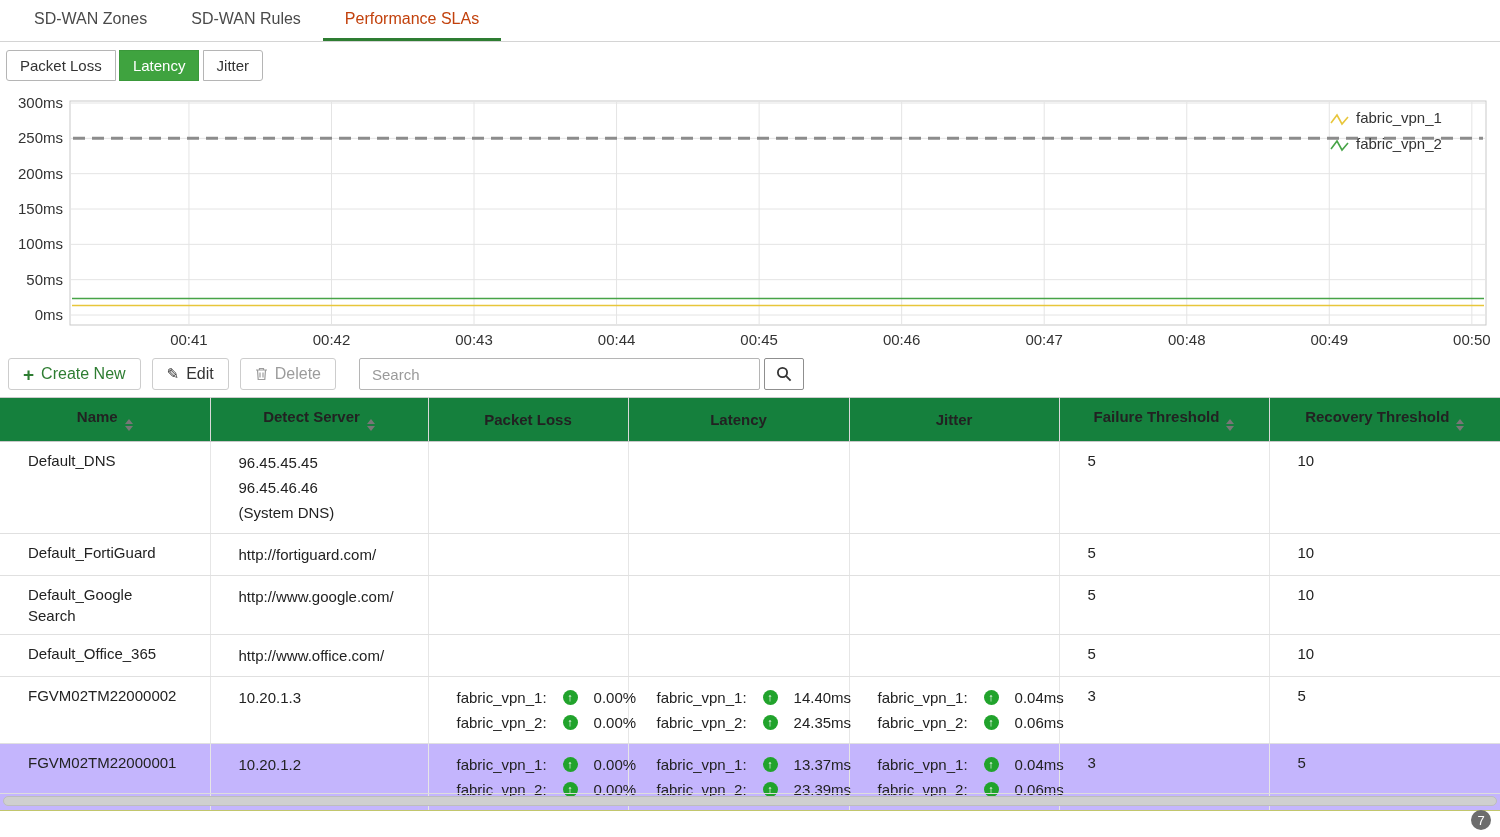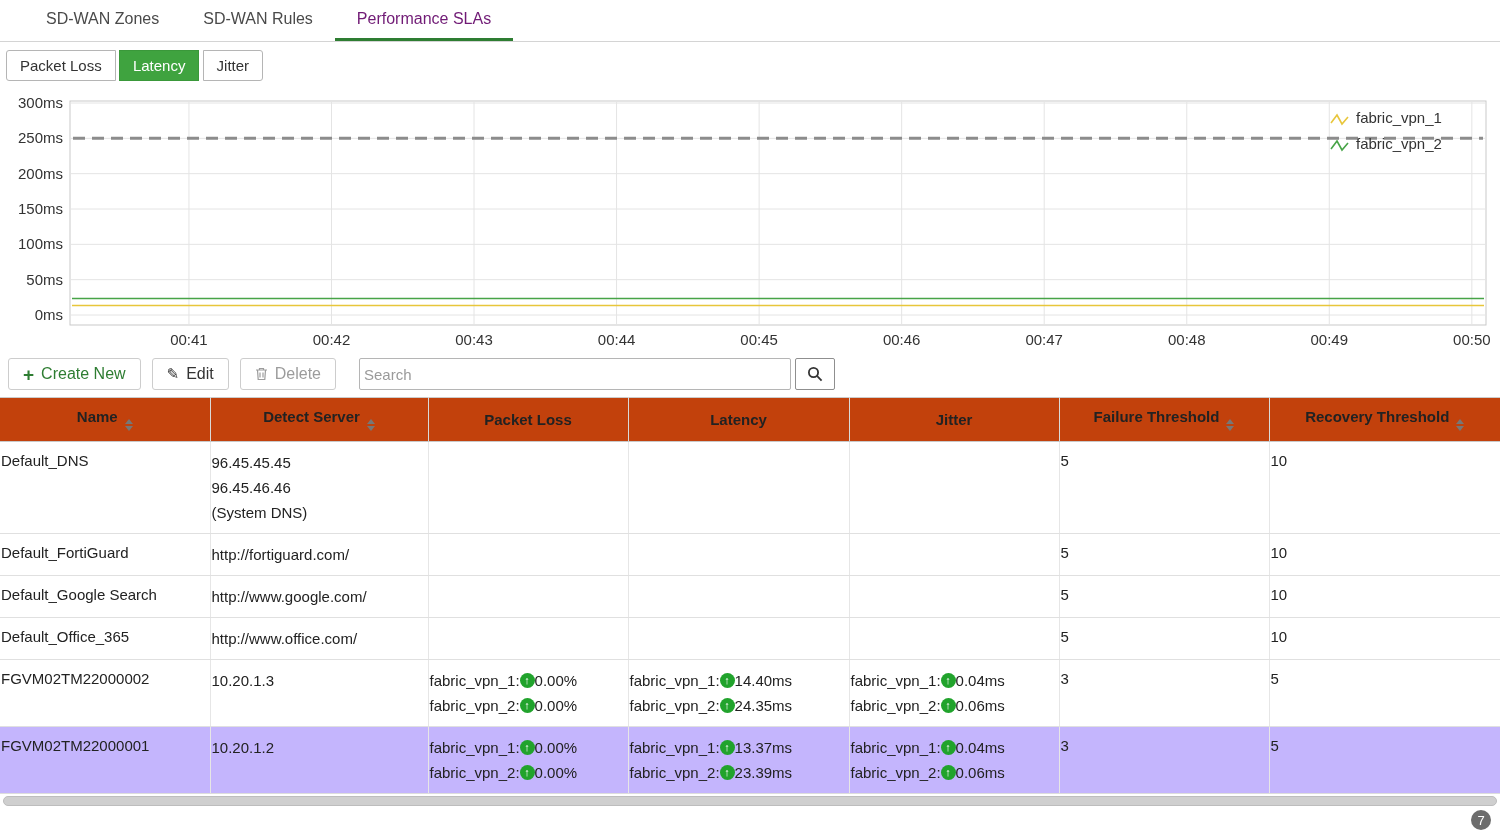--- a/index.html
+++ b/index.html
@@ -2,24 +2,24 @@
 <html><head>
 <meta charset="utf-8">
 <style>
   * { box-sizing: border-box; }
   body {
     margin: 0; width: 1500px; height: 837px; overflow: hidden; position: relative;
     font-family: "Liberation Sans", "DejaVu Sans", sans-serif;
     font-size: 15px; color: #222; background: #fff;
   }
   
-  .tab-bar { display: flex; border-bottom: 1px solid #d4d4d4; padding-left: 24px; height: 42px; }
+  .tab-bar { display: flex; border-bottom: 1px solid #d4d4d4; padding-left: 12px; height: 42px; }
   .tab { display: flex; align-items: center; padding: 0 22px; font-size: 16px; color: #4a4a4a;
          cursor: pointer; border-bottom: 3px solid transparent; }
-  .tab.active { color: #701a75; border-bottom-color: #2e7d32; }
+  .tab.active { color: #c2410c; border-bottom-color: #2e7d32; }
   
   .metric-bar { padding: 8px 0 4px 6px; }
   .metric-btn { display: inline-block; border: 1px solid #b5b5b5; background: #fff; color: #333;
                 font-size: 15px; padding: 6px 13px; margin-left: -1px; cursor: pointer; font-family: inherit; }
   .metric-btn:first-child { border-radius: 3px 0 0 3px; margin-left: 0; }
   .metric-btn:last-child { border-radius: 0 3px 3px 0; }
   .metric-btn.active { background: #3fa33f; border-color: #3a983a; color: #fff; }
   
   .chart-wrap { margin-top: 12px; padding-left: 8px; }
   svg { font-family: inherit; display: block; }
@@ -27,37 +27,37 @@
   .toolbar { display: flex; align-items: center; padding: 9px 8px 7px 8px; gap: 11px; }
   .btn { display: inline-flex; align-items: center; gap: 7px; height: 32px; padding: 0 14px;
          border: 1px solid #cdcdcd; border-radius: 3px; background: #fff; font-size: 16px;
          cursor: pointer; font-family: inherit; }
   .btn-create { color: #2e7d32; }
   .plus { font-weight: bold; font-size: 19px; line-height: 1; }
   .btn-edit { color: #333; }
   .pencil { font-size: 15px; }
   .btn-delete { color: #9c9c9c; }
   .search-wrap { display: flex; align-items: center; margin-left: 12px; }
-  .search-input { width: 432px; height: 32px; border: 1px solid #b5b5b5; border-radius: 2px;
-                  padding: 0 4px; font-size: 15px; color: #333; font-family: inherit; }
+  .search-input { width: 401px; height: 32px; border: 1px solid #b5b5b5; border-radius: 2px;
+                  padding: 0 12px; font-size: 15px; color: #333; font-family: inherit; }
   .search-input::placeholder { color: #9a9a9a; }
   .search-btn { width: 40px; height: 32px; border: 1px solid #8f8f8f; border-radius: 2px;
                 background: #fff; margin-left: 4px; display: flex; align-items: center;
                 justify-content: center; cursor: pointer; }
   
   table { width: 1500px; border-collapse: collapse; table-layout: fixed; border-top: 1px solid #ccc; }
-  th { background: #c2410c; font-weight: bold; font-size: 15px; text-align: center;
+  th { background: #15803d; font-weight: bold; font-size: 15px; text-align: center;
        padding: 10px 6px; border-right: 1px solid #d9d9d9; border-bottom: 1px solid #c9c9c9; color: #222; }
   th:last-child { border-right: none; }
-  td { padding: 8px 1px; border-right: 1px solid #e6e6e6; border-bottom: 1px solid #e0e0e0;
+  td { padding: 8px 28px; border-right: 1px solid #e6e6e6; border-bottom: 1px solid #e0e0e0;
        vertical-align: top; font-size: 15px; line-height: 21px; }
   td:last-child { border-right: none; }
   tr.selected td { background: #c4b5fd; border-bottom-color: #c2c66d; }
   .cell-lines div { line-height: 25px; }
-  .metric-line { display: flex; align-items: center; gap: 0; line-height: 25px; white-space: nowrap; text-align: center; }
+  .metric-line { display: flex; align-items: center; gap: 16px; line-height: 25px; white-space: nowrap; text-align: center; }
   .up-icon { display: inline-flex; align-items: center; justify-content: center; width: 15px;
              height: 15px; border-radius: 50%; background: #21a32c; color: #fff; font-size: 11px;
              font-weight: bold; line-height: 15px; flex: 0 0 15px; }
   .sort-icon { display: inline-flex; flex-direction: column; margin-left: 7px; vertical-align: -2px; gap: 2px; }
   .sort-icon i { display: block; width: 0; height: 0; border-left: 4px solid transparent; border-right: 4px solid transparent; }
   .sort-icon .up { border-bottom: 5px solid #777; }
   .sort-icon .down { border-top: 5px solid #777; }
   
   .bottom-sep { position: absolute; left: 0; right: 0; bottom: 43px; border-top: 1px solid #ddd; }
   .hscroll { position: absolute; left: 3px; right: 3px; bottom: 31px; height: 10px; }

